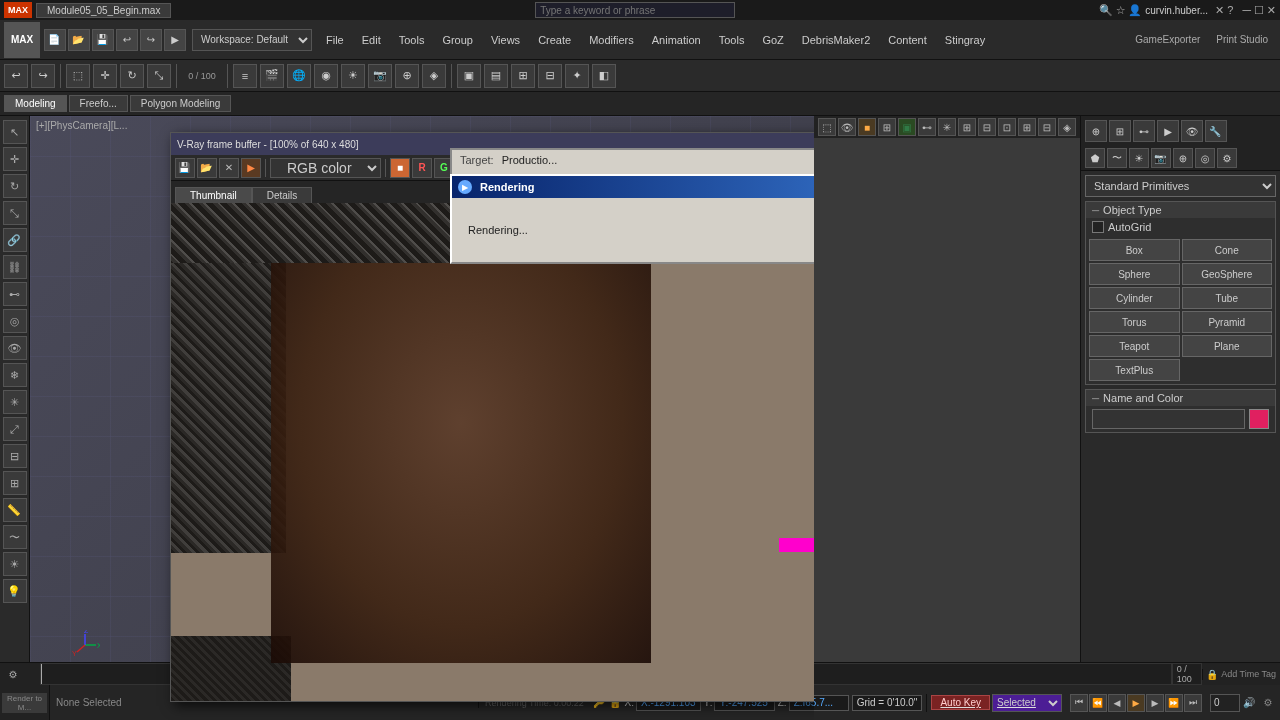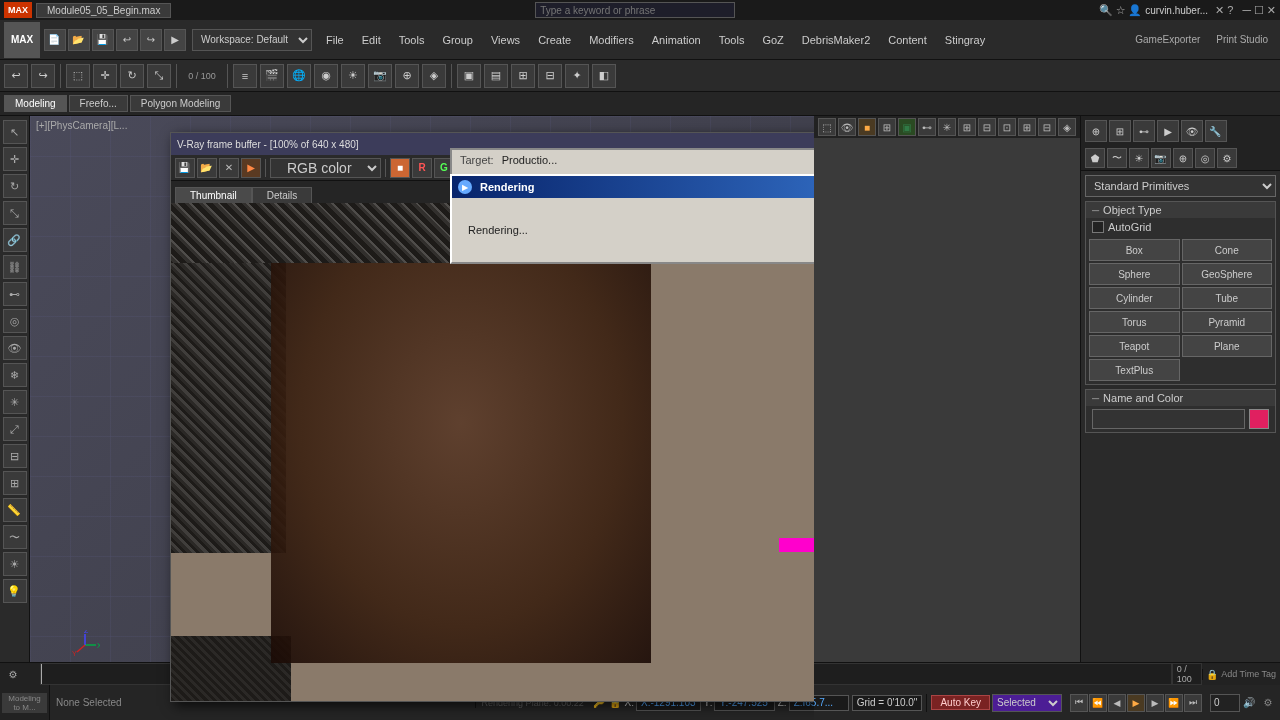--- a/index.html
+++ b/index.html
@@ -753,20 +753,21 @@
       align-items: center;
       gap: 3px;
       padding: 0 4px;
     }
     .fb-anim-section {
       display: flex;
       align-items: center;
       gap: 2px;
       padding: 0 4px;
       border-left: 1px solid #111;
+      text-decoration: underline;
     }
     .fb-autokey {
       padding: 1px 8px;
       background: #7a2222;
       color: #fcc;
       font-size: 10px;
       border: 1px solid #a44;
       cursor: pointer;
     }
     .fb-selected-dd {
@@ -1139,29 +1140,29 @@
 
       <div style="display:flex;align-items:center;gap:2px;padding:0 4px;border-left:1px solid #111;">
         <span style="color:#888;font-size:10px;">🔒</span>
         <span style="color:#888;font-size:9px;cursor:pointer;">Add Time Tag</span>
       </div>
     </div>
 
     <div id="full-bottom-bottom">
 
       <div class="fb-left">
-        <div class="welcome-badge">Modeling to M...</div>
+        <div class="welcome-badge">Render to M...</div>
       </div>
 
       <div class="fb-none-selected">
         <span style="color:#888;font-size:10px;">None Selected</span>
       </div>
 
       <div style="display:flex;align-items:center;padding:0 6px;border-left:1px solid #111;">
-        <span style="color:#666;font-size:9px;">Rendering Plane: 0:00:22</span>
+        <span style="color:#666;font-size:9px;">Rendering Time: 0:00:22</span>
       </div>
 
       <div class="fb-coords">
         <span style="color:#888;font-size:10px;">🔑</span>
         <span style="color:#888;font-size:10px;">🔒</span>
         <div class="coord-item">
           <span class="coord-lbl">X:</span>
           <div class="coord-val">X:-1291.103</div>
         </div>
         <div class="coord-item">

